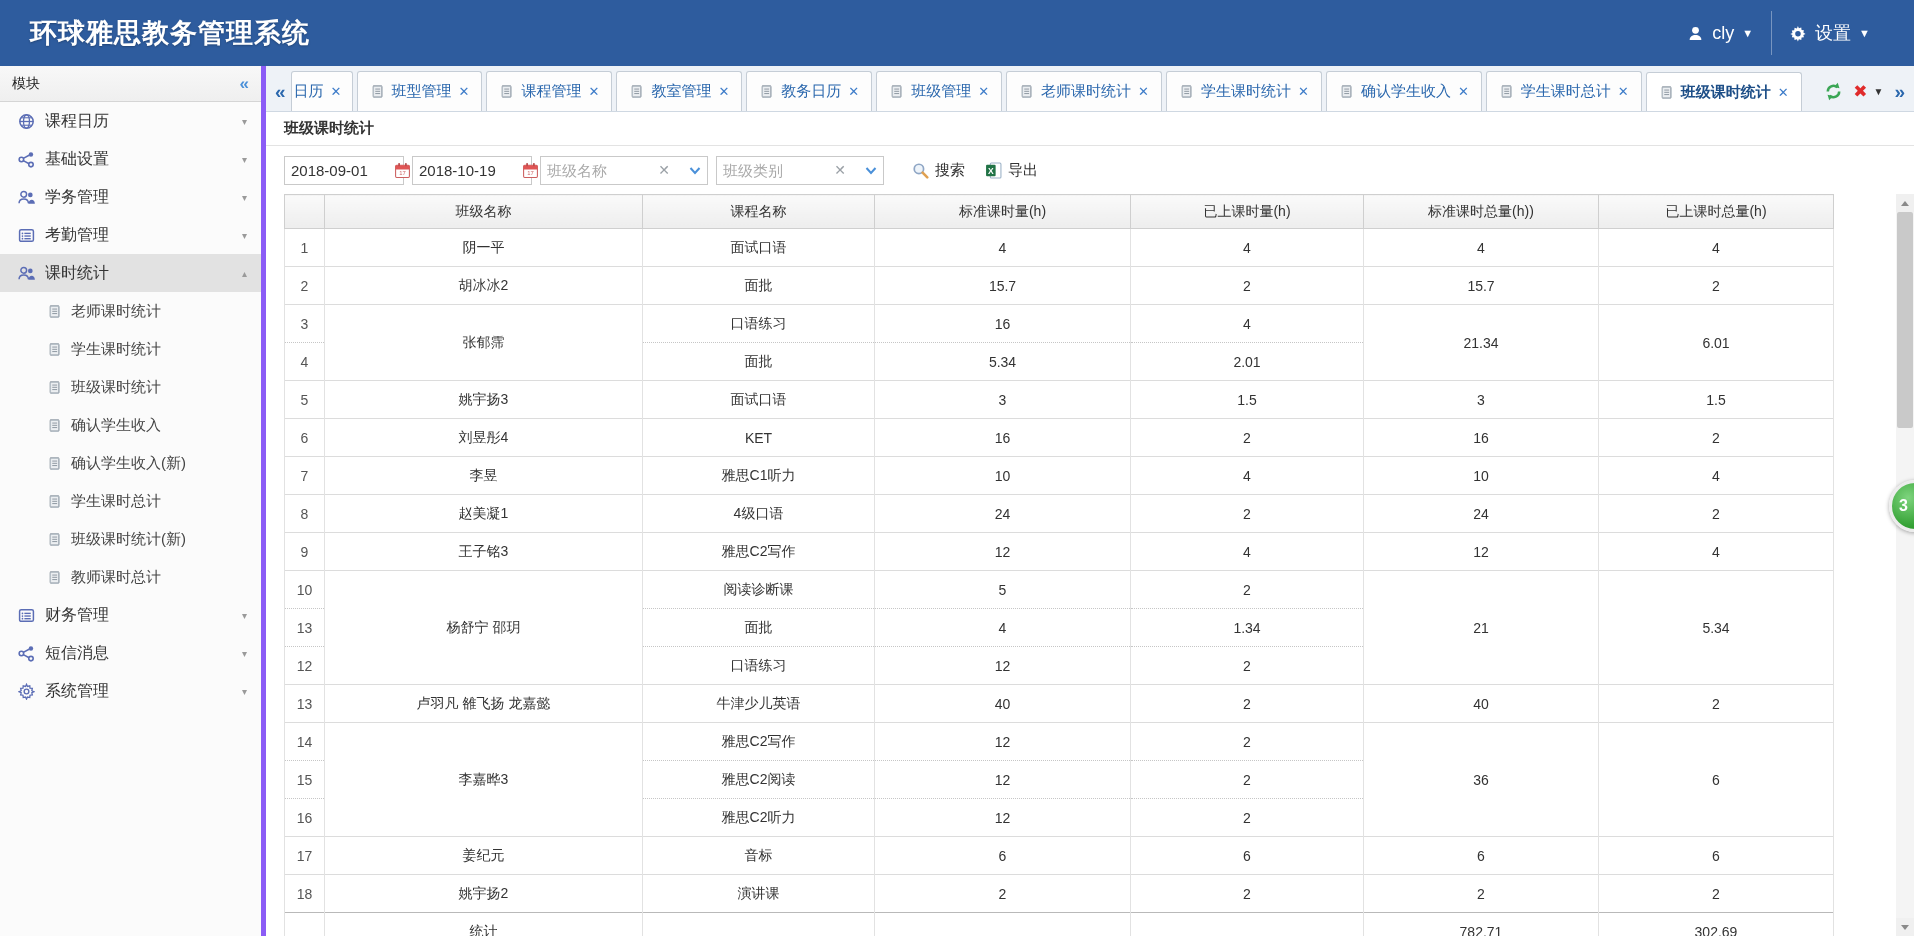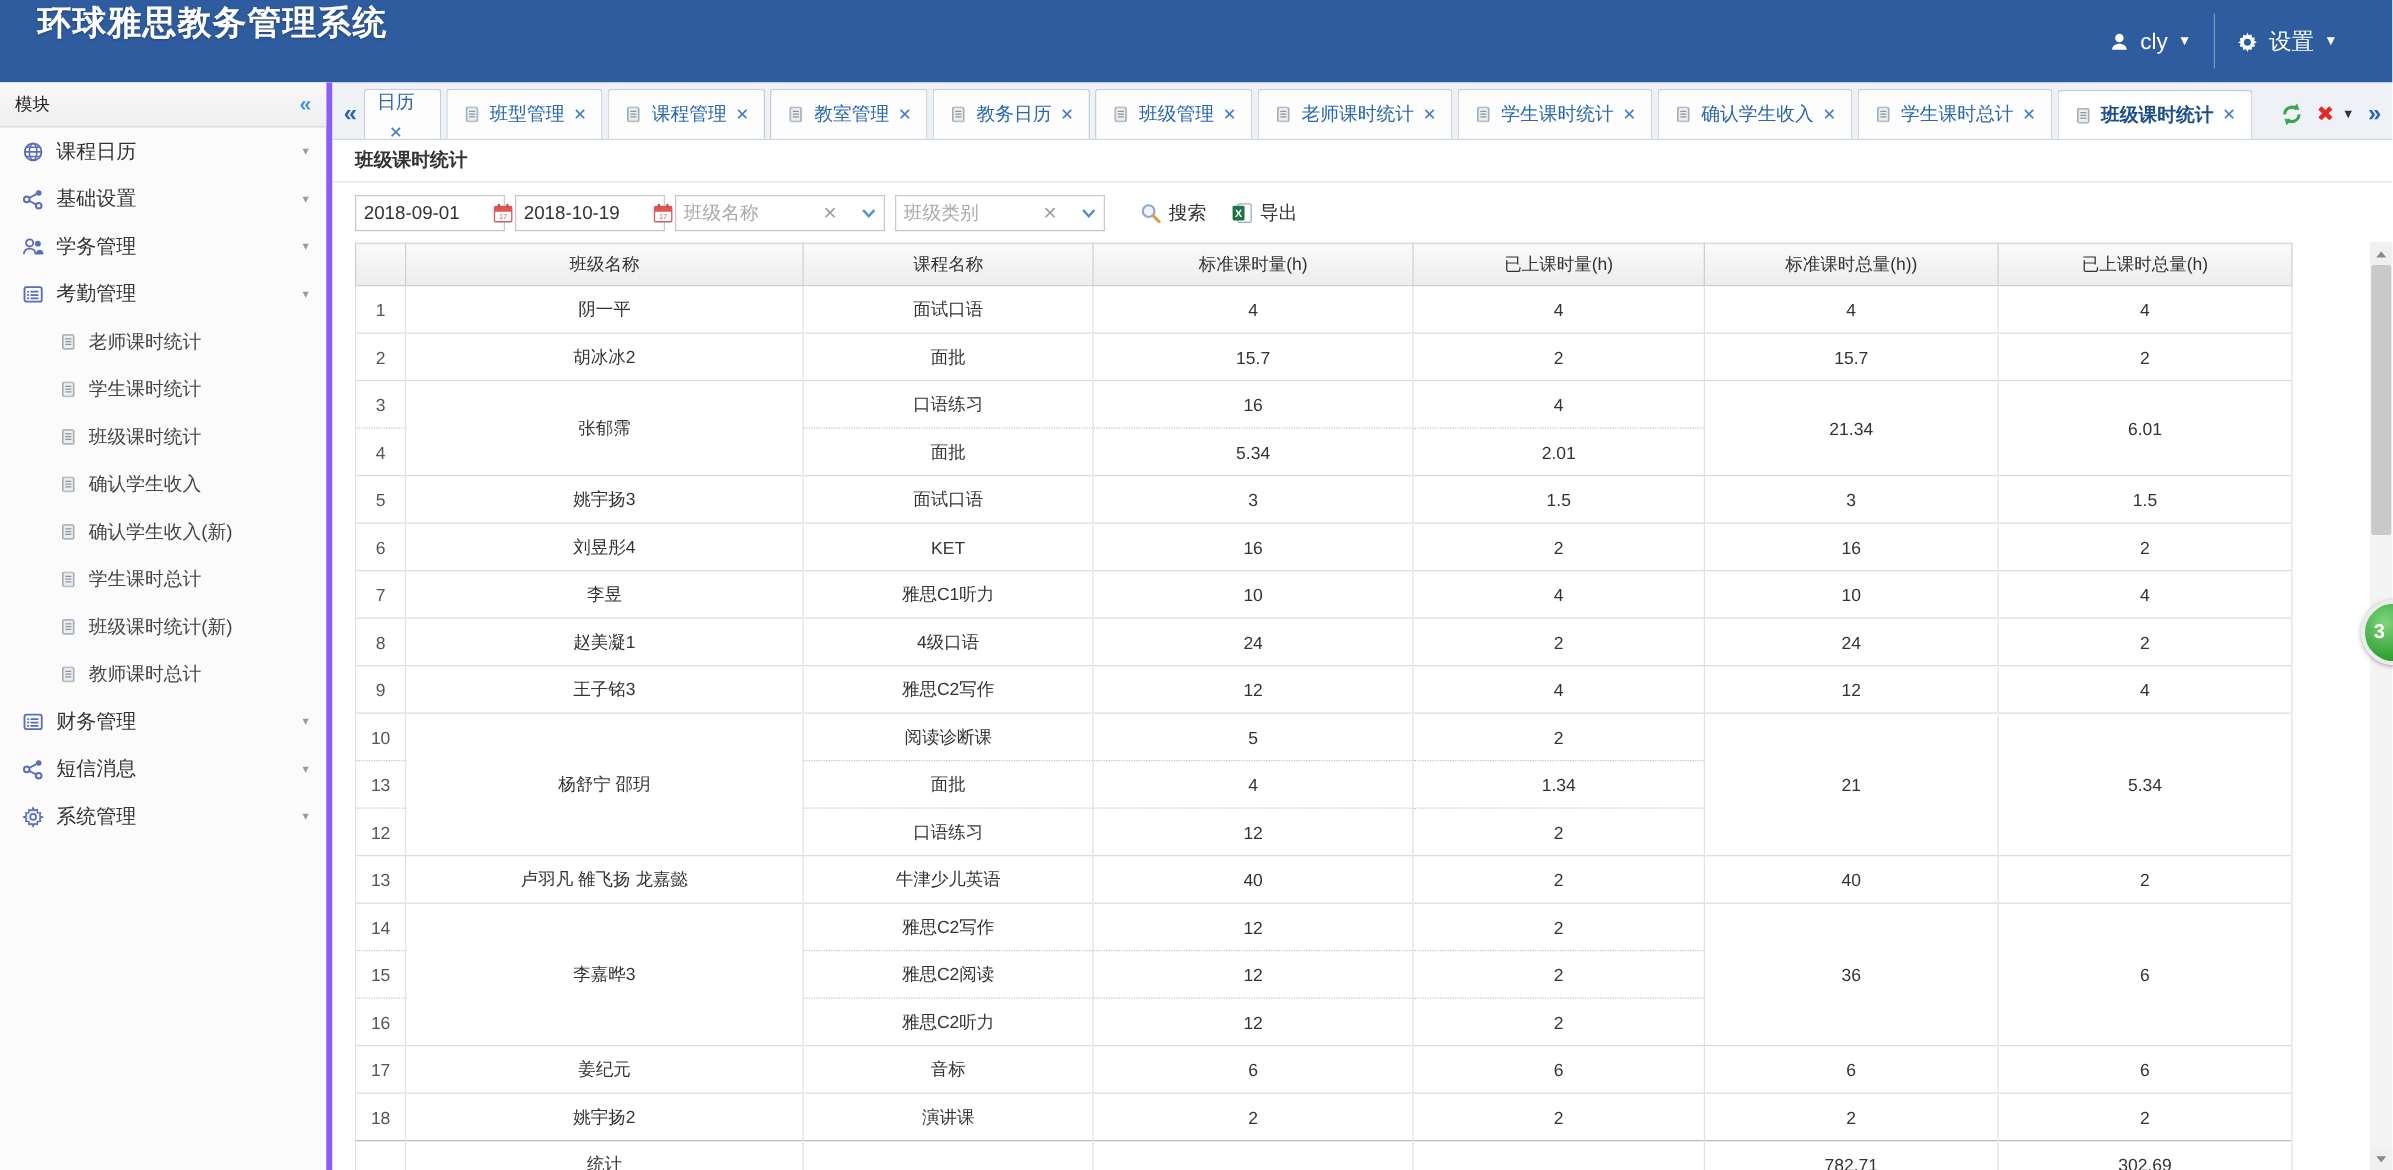--- a/index.html
+++ b/index.html
@@ -1,19 +1,19 @@
 <!DOCTYPE html>
 <html><head>
 <meta charset="utf-8">
 <style>
   * { margin:0; padding:0; box-sizing:border-box; }
   html,body { width:1914px; height:936px; overflow:hidden; font-family:"Liberation Sans","DejaVu Sans",sans-serif; background:#fff; }
 
   
-  .app-header { height:66px; background:#2e5c9e; display:flex; justify-content:space-between; padding:0 26px 0 30px; }
+  .app-header { height:66px; background:#2e5c9e; display:flex; align-items:center; justify-content:space-between; padding:0 26px 0 30px; }
   .app-title { color:#fff; font-size:27px; font-weight:bold; letter-spacing:1px; text-shadow:0 1px 2px rgba(0,0,0,.25); }
   .header-right { display:flex; align-items:center; color:#fff; font-size:18px; }
   .hmenu { display:flex; align-items:center; gap:8px; cursor:pointer; padding:0 18px; }
   .hdivider { width:1px; height:44px; background:rgba(255,255,255,.35); }
   .caret-w { font-size:11px; color:#fff; }
 
   
   .layout { display:flex; height:870px; }
 
   
@@ -31,21 +31,21 @@
   
   .content { flex:1; display:flex; flex-direction:column; position:relative; min-width:0; }
 
   
   .tabbar { height:46px; background:#eef2f7; border-bottom:1px solid #cfd8e2; display:flex; align-items:flex-end; padding:0 4px; }
   .tab-scroll-left, .tab-scroll-right { color:#2a67ad; font-weight:bold; font-size:19px; padding:0 5px 8px 5px; cursor:pointer; flex:none; }
   .tabs-strip { display:flex; align-items:flex-end; overflow:hidden; flex:1; }
   .tab { height:40px; background:#fdfdfd; border:1px solid #c5cdd6; border-bottom:none; border-radius:3px 3px 0 0; display:flex; align-items:center; gap:7px; padding:0 12px; margin-right:4px; font-size:15px; color:#2a67ad; white-space:nowrap; cursor:pointer; flex:none; }
   .tab .tab-close { color:#3d7cc9; font-size:13px; font-weight:bold; cursor:pointer; }
   .tab.active { font-weight:bold; color:#1d4e87; background:#fff; margin-bottom:-1px; border-bottom:1px solid #fff; }
-  .tab.partial { width:62px; overflow:hidden; padding-left:2px;flex-direction:column; }
+  .tab.partial { width:62px; overflow:hidden; padding-left:2px; }
   .tab-controls { display:flex; align-items:center; gap:10px; padding:0 6px 10px 10px; flex:none; }
   .red-x { color:#e02b2b; font-size:17px; font-weight:bold; line-height:1; cursor:pointer; }
   .mini-caret { font-size:10px; color:#333; margin-left:-4px; cursor:pointer; }
 
   
   .panel { flex:1; background:#fff; display:flex; flex-direction:column; min-height:0; }
   .panel-title { height:34px; display:flex; align-items:center; padding:0 18px; font-size:15px; font-weight:bold; color:#333; border-bottom:1px solid #e3e3e3; }
   .filterbar { height:48px; display:flex; align-items:center; gap:8px; padding:0 18px; }
   .inputbox { height:29px; border:1px solid #c9c9c9; background:#fff; display:flex; align-items:center; padding:0 6px; gap:19px; }
   .datebox { width:120px; }
@@ -163,20 +163,32 @@
               <line x1="6" y1="8.5" x2="12" y2="8.5" stroke="#5b6db5" stroke-width="1.3"></line>
               <line x1="6" y1="11" x2="12" y2="11" stroke="#5b6db5" stroke-width="1.3"></line>
               <circle cx="4.2" cy="6" r=".8" fill="#5b6db5"></circle>
               <circle cx="4.2" cy="8.5" r=".8" fill="#5b6db5"></circle>
               <circle cx="4.2" cy="11" r=".8" fill="#5b6db5"></circle>
             </svg>
           </span>
           <span class="side-label">考勤管理</span>
           <span class="side-caret">▾</span>
         </div>
+        <div class="side-item active">
+          <span class="icn">
+            <svg viewBox="0 0 16 16">
+              <circle cx="5.4" cy="5" r="2.7" fill="none" stroke="#5b6db5" stroke-width="1.4"></circle>
+              <path d="M1 13.5c0-2.7 2-4.2 4.4-4.2s4.4 1.5 4.4 4.2" fill="none" stroke="#5b6db5" stroke-width="1.4"></path>
+              <circle cx="11.6" cy="5.6" r="2.2" fill="#5b6db5"></circle>
+              <path d="M9.8 13.8c.2-2.4 1.6-3.6 3.2-3.6 1.4 0 2.6 1 2.9 3.6z" fill="#5b6db5"></path>
+            </svg>
+          </span>
+          <span class="side-label">课时统计</span>
+          <span class="side-caret">▴</span>
+        </div>
         <div class="side-sub">
           <span class="icn" style="width:15px;height:15px">
             <svg viewBox="0 0 16 16">
               <rect x="3.4" y="2" width="9.2" height="12" rx="1" fill="#eceff2" stroke="#8a949e" stroke-width="1.1"></rect>
               <rect x="5" y="3.6" width="9.2" height="12" rx="1" fill="none" stroke="#b9c2ca" stroke-width="1" transform="translate(-1.2 -1.4)"></rect>
               <line x1="5.6" y1="5.4" x2="10.8" y2="5.4" stroke="#8a949e" stroke-width="1"></line>
               <line x1="5.6" y1="7.8" x2="10.8" y2="7.8" stroke="#8a949e" stroke-width="1"></line>
               <line x1="5.6" y1="10.2" x2="10.8" y2="10.2" stroke="#8a949e" stroke-width="1"></line>
             </svg>
           </span>

